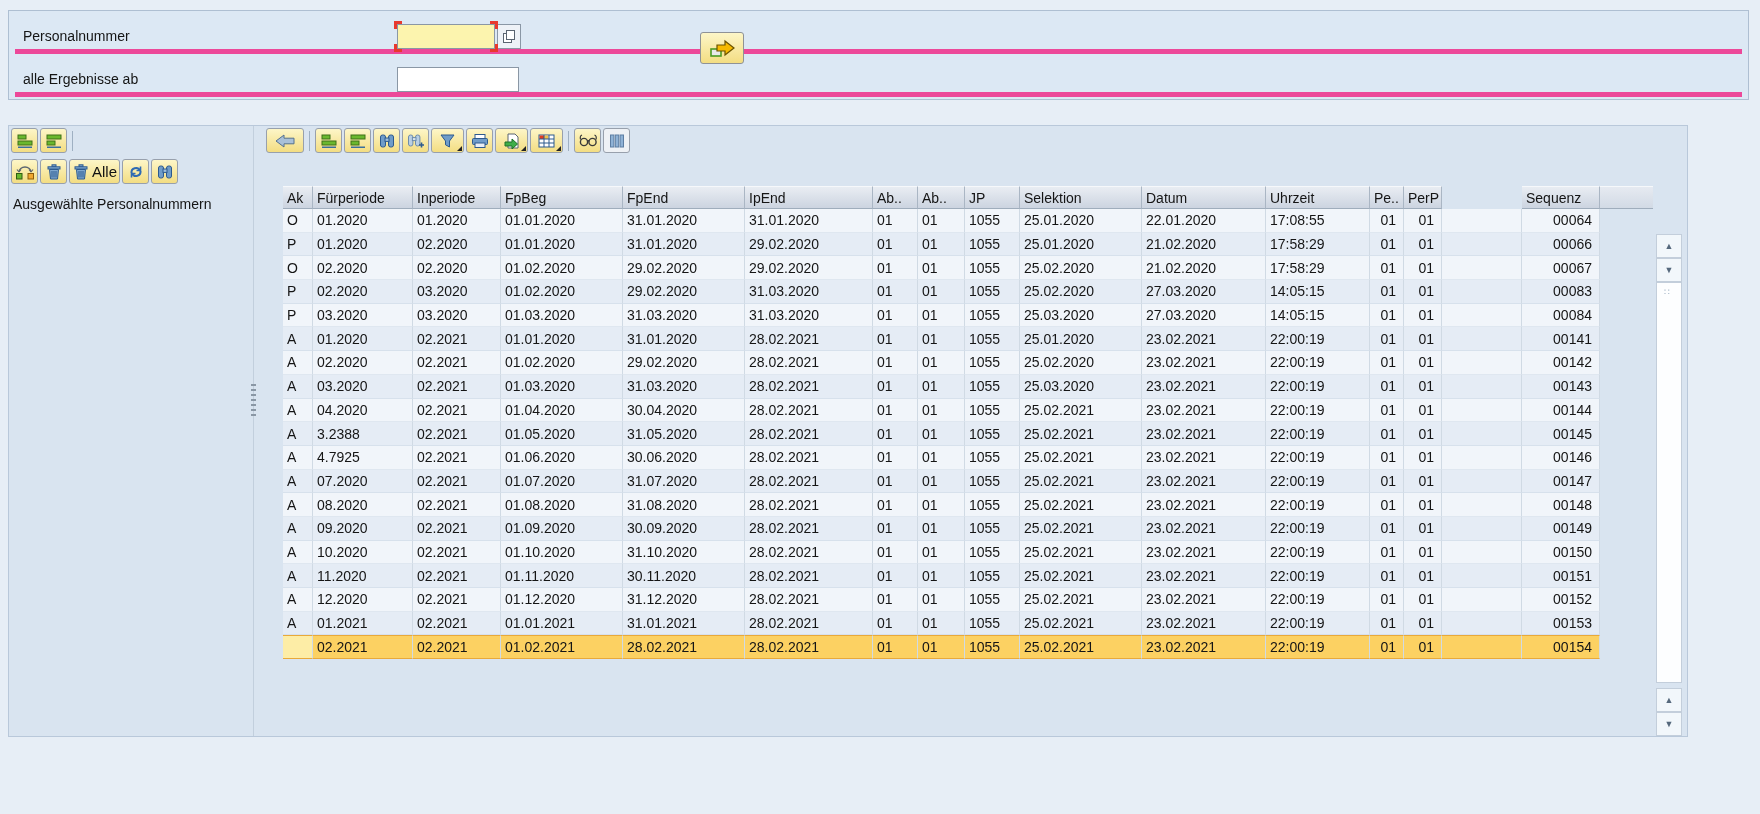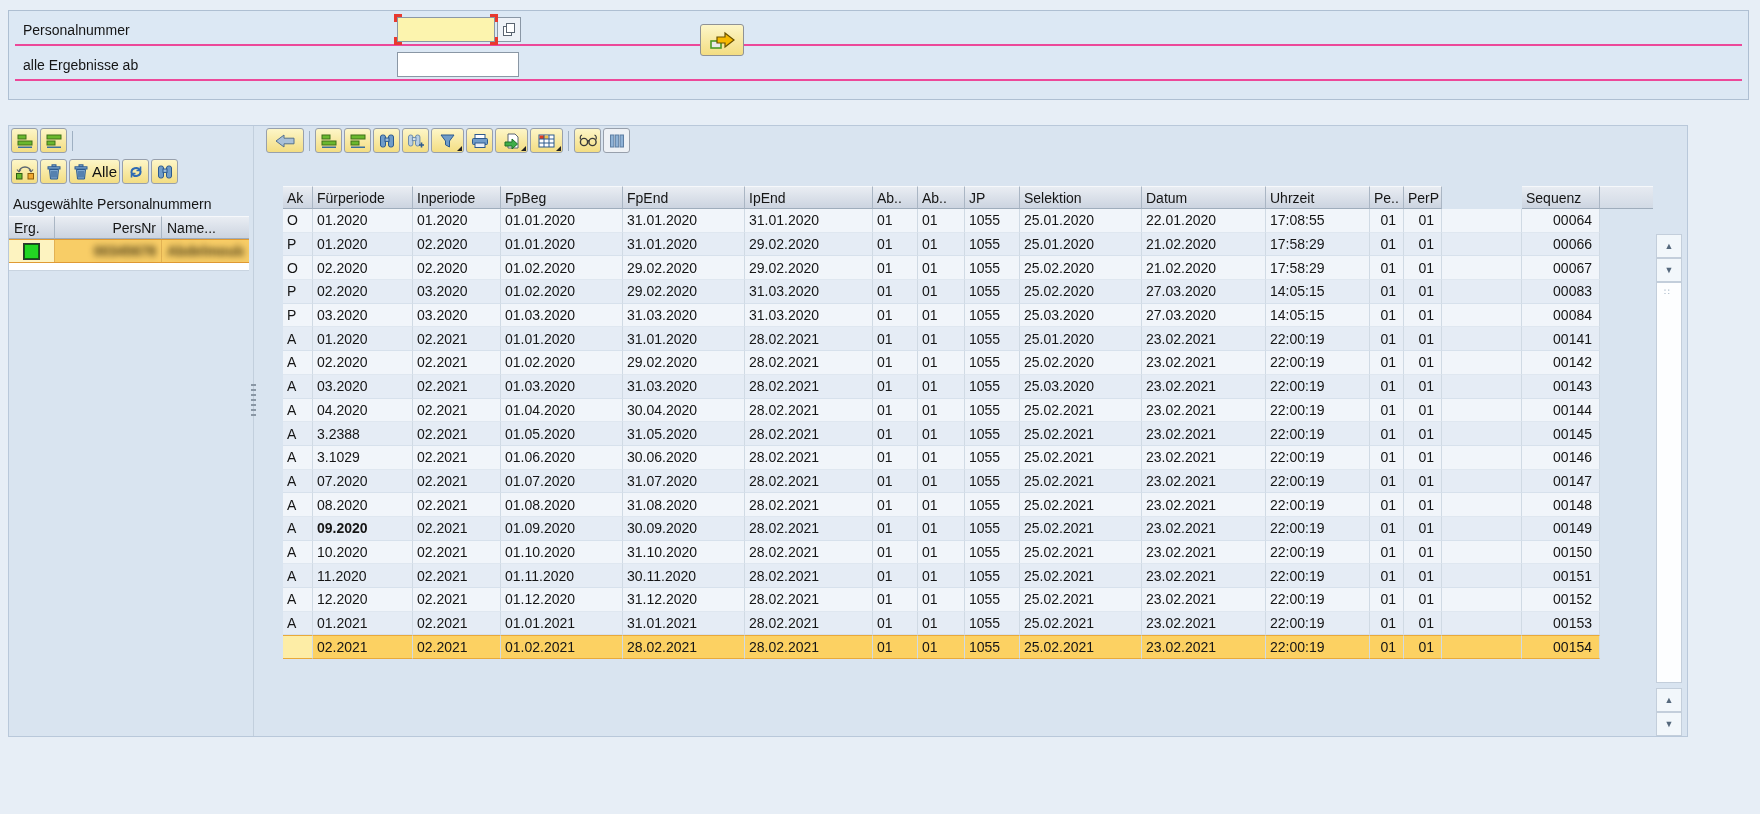--- a/index.html
+++ b/index.html
@@ -5,21 +5,21 @@
   * { box-sizing: border-box; margin: 0; padding: 0; }
   html,body { width:1760px; height:814px; overflow:hidden;
     font-family:"Liberation Sans", sans-serif; background:#e7eef6; color:#151515; }
 
   
   .sel-box { position:absolute; left:8px; top:10px; width:1741px; height:90px;
     background:#dce8f4; border:1px solid #aebfd2; }
   .sel-header { height:23px; line-height:23px; padding-left:12px; font-size:14px;
     background:#cbdded; border-bottom:1px solid #aebfd2; }
   .form-row { position:relative; height:31px; display:flex; align-items:center;
-    border-bottom:2px solid #ec4899; margin:4px 6px 0 6px; }
+    border-bottom:5px solid #ec4899; margin:12px 6px 0 6px; }
   .form-label { display:inline-block; width:382px; padding-left:8px; font-size:14px; }
   .field-wrap { position:relative; display:flex; align-items:center; }
   .sap-input { height:25px; border:1px solid #8a97a5; font-size:14px; padding:0 4px;
     font-family:"Liberation Sans", sans-serif; }
   .inp-yellow { width:98px; background:#fcf4ae; }
   .inp-white  { width:122px; background:#ffffff; }
   .focus-corners { position:absolute; left:-3px; top:-3px; width:104px; height:31px; pointer-events:none; }
   .fc { position:absolute; width:8px; height:8px; border:0 solid #e8392e; }
   .fc.tl { left:0; top:0; border-left-width:3px; border-top-width:3px; }
   .fc.tr { right:0; top:0; border-right-width:3px; border-top-width:3px; }
@@ -212,39 +212,20 @@
         <span>
           <svg width="18" height="16" viewBox="0 0 18 16">
             <rect x="2.5" y="2" width="5" height="12" rx="2" fill="#6f9cc9" stroke="#2c5a8f"></rect>
             <rect x="10.5" y="2" width="5" height="12" rx="2" fill="#6f9cc9" stroke="#2c5a8f"></rect>
             <rect x="7" y="5" width="4" height="3.4" fill="#9dbedd" stroke="#2c5a8f"></rect>
           </svg>
         </span>
       </button>
     </div>
     <div class="lp-heading">Ausgewählte Personalnummern</div>
-    <div class="mini-table">
-      <div class="mini-head" id="mini-head">
-          <div class="hc" style="width: 46px; justify-content: flex-start;">Erg.</div>
-          <div class="hc" style="width: 107px; justify-content: flex-end;">PersNr</div>
-          <div class="hc" style="width: 87px; justify-content: flex-start; border-right: none;">Name...</div>
-        </div>
-      <div class="mini-row">
-        <div class="mc ergcell" style="width:46px">
-          <span class="status-green"></span>
-        </div>
-        <div class="mc" style="width:107px; justify-content:flex-end">
-          <span class="blur">00345678</span>
-        </div>
-        <div class="mc" style="width:87px; border-right:none">
-          <span class="blur">Abdelmoula Mona</span>
-        </div>
-      </div>
-      <div class="mini-empty"></div>
-    </div>
   </div>
 
   <div class="splitter">
     <span class="line"></span>
     <span class="grip"></span>
   </div>
 
   <div class="right-panel">
     <div class="rp-toolbar">
       <button class="btn" style="min-width:38px">
@@ -547,21 +528,21 @@
             <div class="gc" style="width: 122px;">25.02.2021</div>
             <div class="gc" style="width: 124px;">23.02.2021</div>
             <div class="gc" style="width: 104px;">22:00:19</div>
             <div class="gc r" style="width: 34px;">01</div>
             <div class="gc r" style="width: 38px;">01</div>
             <div class="gc" style="width: 80px;"></div>
             <div class="gc r" style="width: 78px;">00145</div>
           </div>
           <div class="g-row even">
             <div class="gc" style="width: 30px;">A</div>
-            <div class="gc" style="width: 100px;">3.1029</div>
+            <div class="gc" style="width: 100px;">4.7925</div>
             <div class="gc" style="width: 88px;">02.2021</div>
             <div class="gc" style="width: 122px;">01.06.2020</div>
             <div class="gc" style="width: 122px;">30.06.2020</div>
             <div class="gc" style="width: 128px;">28.02.2021</div>
             <div class="gc" style="width: 45px;">01</div>
             <div class="gc" style="width: 47px;">01</div>
             <div class="gc" style="width: 55px;">1055</div>
             <div class="gc" style="width: 122px;">25.02.2021</div>
             <div class="gc" style="width: 124px;">23.02.2021</div>
             <div class="gc" style="width: 104px;">22:00:19</div>
@@ -601,21 +582,21 @@
             <div class="gc" style="width: 122px;">25.02.2021</div>
             <div class="gc" style="width: 124px;">23.02.2021</div>
             <div class="gc" style="width: 104px;">22:00:19</div>
             <div class="gc r" style="width: 34px;">01</div>
             <div class="gc r" style="width: 38px;">01</div>
             <div class="gc" style="width: 80px;"></div>
             <div class="gc r" style="width: 78px;">00148</div>
           </div>
           <div class="g-row odd">
             <div class="gc" style="width: 30px;">A</div>
-            <div class="gc" style="width: 100px; font-weight: bold;">09.2020</div>
+            <div class="gc" style="width: 100px;">09.2020</div>
             <div class="gc" style="width: 88px;">02.2021</div>
             <div class="gc" style="width: 122px;">01.09.2020</div>
             <div class="gc" style="width: 122px;">30.09.2020</div>
             <div class="gc" style="width: 128px;">28.02.2021</div>
             <div class="gc" style="width: 45px;">01</div>
             <div class="gc" style="width: 47px;">01</div>
             <div class="gc" style="width: 55px;">1055</div>
             <div class="gc" style="width: 122px;">25.02.2021</div>
             <div class="gc" style="width: 124px;">23.02.2021</div>
             <div class="gc" style="width: 104px;">22:00:19</div>

